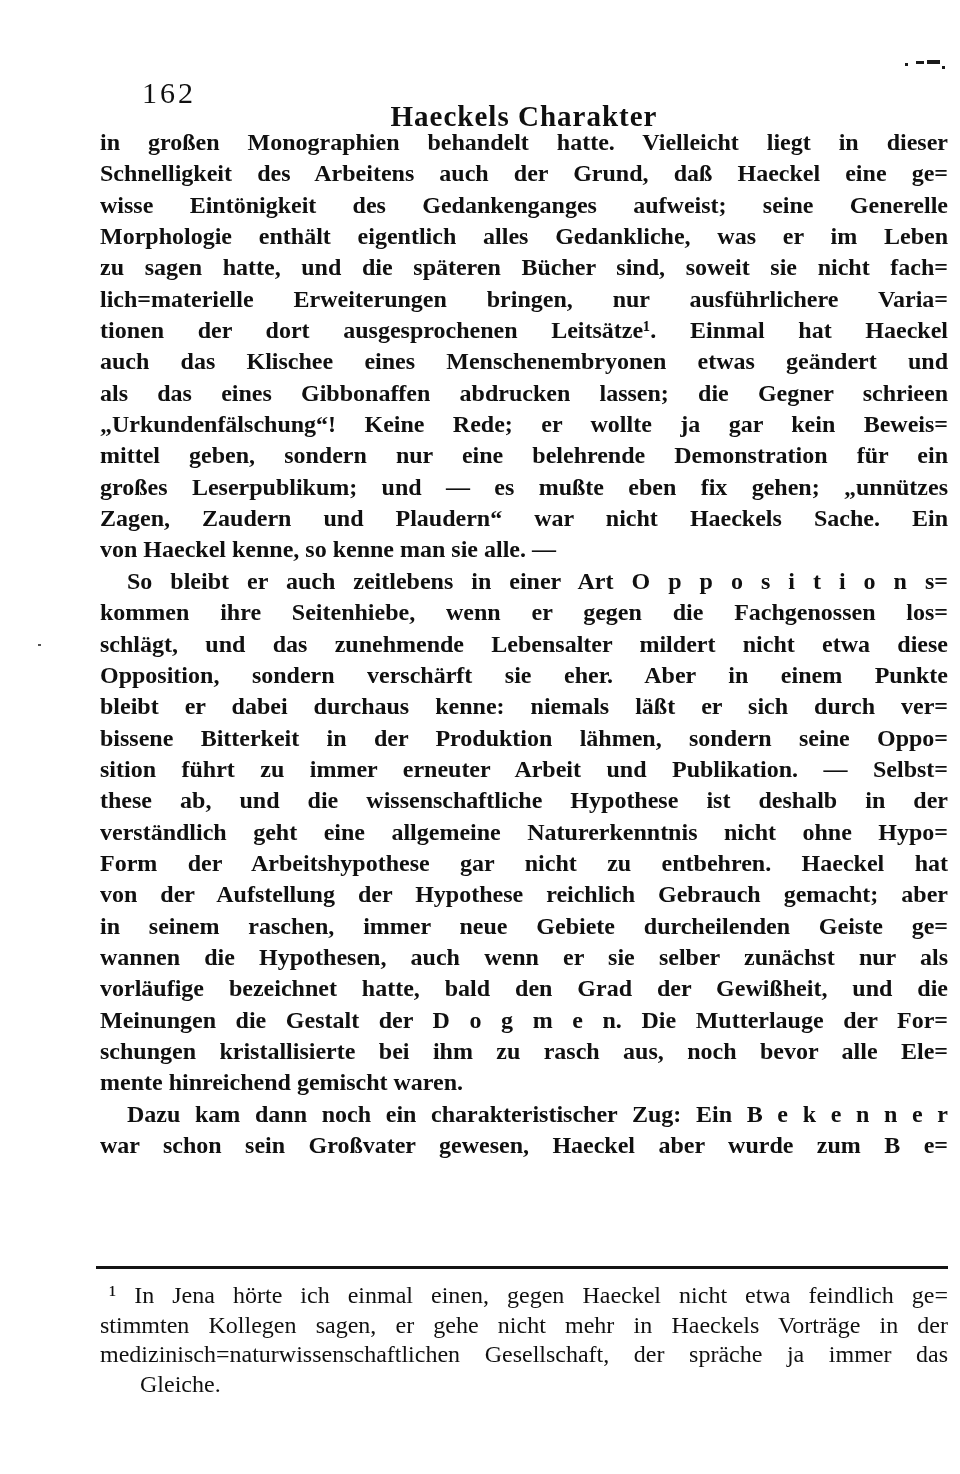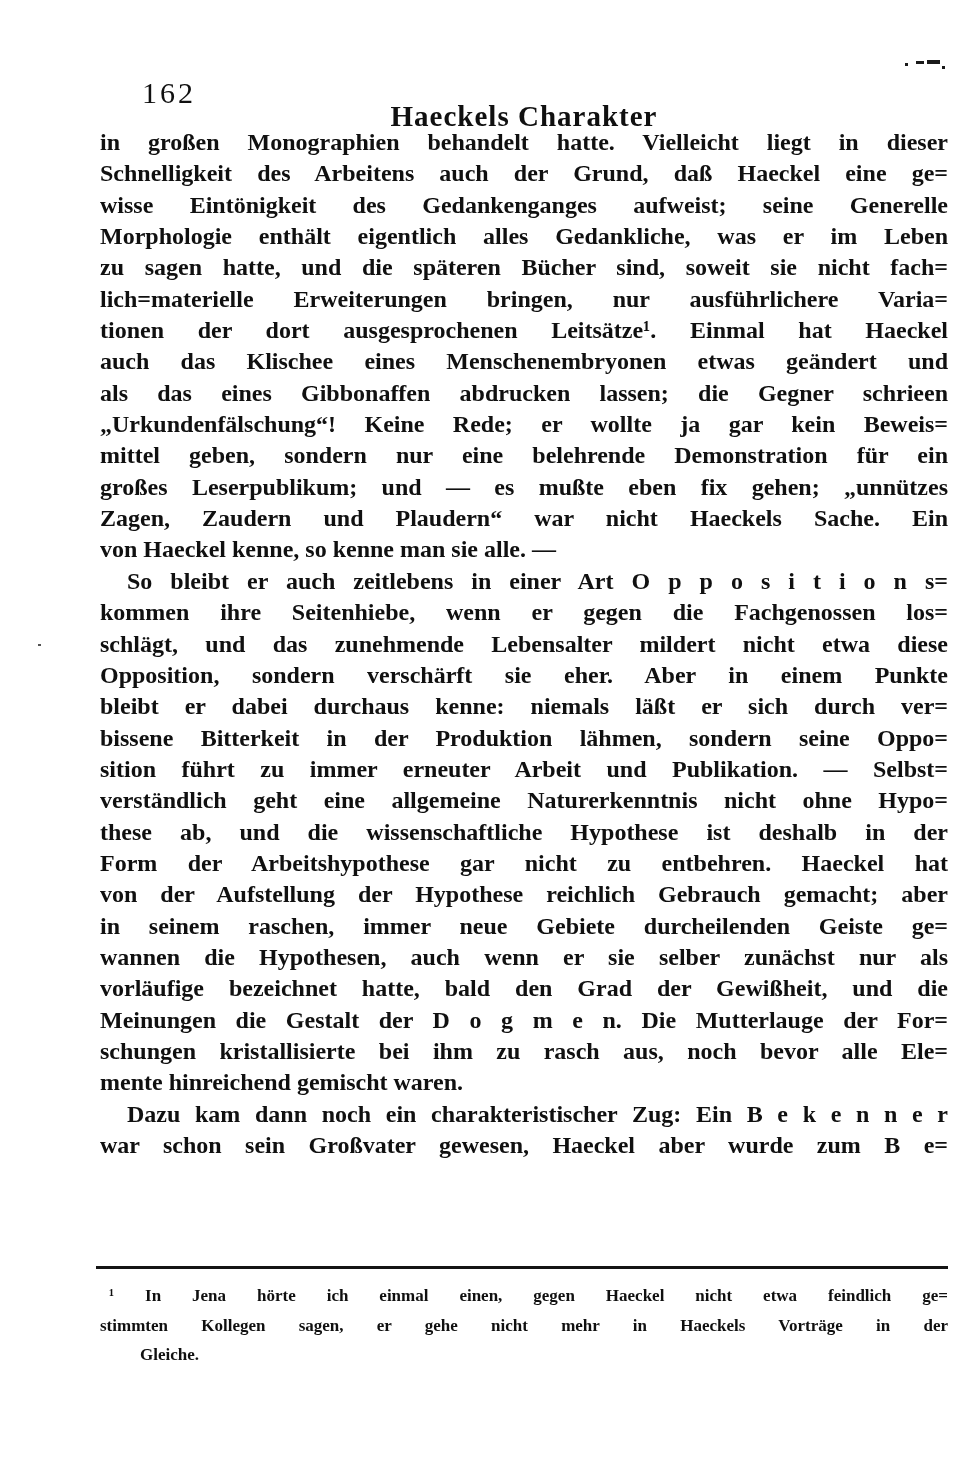--- a/index.html
+++ b/index.html
@@ -33,21 +33,21 @@
   .ln.ind{text-indent:27px;}
   .fnrule{
     position:absolute;left:96px;top:1266px;width:852px;height:3px;
     background:#141414;
   }
   .fnote{
     position:absolute;left:100px;top:1281px;width:848px;
   }
   .fl{
     height:29.5px;line-height:29.5px;
-    font-size:17px;font-weight:bold;
+    font-size:24px;font-weight:normal;
     text-align:justify;text-align-last:justify;
     overflow:hidden;white-space:nowrap;
   }
   .fl.end{text-align-last:left;margin-left:40px;}
   .fl.ind{text-indent:9px;}
   
   .mark{position:absolute;background:#1a1a1a;}
   .m1{left:905px;top:63px;width:3px;height:3px;}
   .m2{left:916px;top:61px;width:8px;height:3px;}
   .m3{left:927px;top:60px;width:13px;height:4px;}
@@ -83,35 +83,36 @@
     <div class="ln">großes Leserpublikum; und — es mußte eben fix gehen; „unnützes</div>
     <div class="ln">Zagen, Zaudern und Plaudern“ war nicht Haeckels Sache. Ein</div>
     <div class="ln end">von Haeckel kenne, so kenne man sie alle. —</div>
     <div class="ln ind">So bleibt er auch zeitlebens in einer Art O p p o s i t i o n s=</div>
     <div class="ln">kommen ihre Seitenhiebe, wenn er gegen die Fachgenossen los=</div>
     <div class="ln">schlägt, und das zunehmende Lebensalter mildert nicht etwa diese</div>
     <div class="ln">Opposition, sondern verschärft sie eher. Aber in einem Punkte</div>
     <div class="ln">bleibt er dabei durchaus kenne: niemals läßt er sich durch ver=</div>
     <div class="ln">bissene Bitterkeit in der Produktion lähmen, sondern seine Oppo=</div>
     <div class="ln">sition führt zu immer erneuter Arbeit und Publikation. — Selbst=</div>
+    <div class="ln">these ab, und die wissenschaftliche Hypothese ist deshalb in der</div>
     <div class="ln">verständlich geht eine allgemeine Naturerkenntnis nicht ohne Hypo=</div>
-    <div class="ln">these ab, und die wissenschaftliche Hypothese ist deshalb in der</div>
     <div class="ln">Form der Arbeitshypothese gar nicht zu entbehren. Haeckel hat</div>
     <div class="ln">von der Aufstellung der Hypothese reichlich Gebrauch gemacht; aber</div>
     <div class="ln">in seinem raschen, immer neue Gebiete durcheilenden Geiste ge=</div>
     <div class="ln">wannen die Hypothesen, auch wenn er sie selber zunächst nur als</div>
     <div class="ln">vorläufige bezeichnet hatte, bald den Grad der Gewißheit, und die</div>
     <div class="ln">Meinungen die Gestalt der D o g m e n. Die Mutterlauge der For=</div>
     <div class="ln">schungen kristallisierte bei ihm zu rasch aus, noch bevor alle Ele=</div>
     <div class="ln end">mente hinreichend gemischt waren.</div>
     <div class="ln ind">Dazu kam dann noch ein charakteristischer Zug: Ein B e k e n n e r</div>
     <div class="ln">war schon sein Großvater gewesen, Haeckel aber wurde zum B e=</div>
   </div>
 
   <div class="fnrule"></div>
 
   <div class="fnote">
     <div class="fl ind">¹ In Jena hörte ich einmal einen, gegen Haeckel nicht etwa feindlich ge=</div>
     <div class="fl">stimmten Kollegen sagen, er gehe nicht mehr in Haeckels Vorträge in der</div>
+    <div class="fl">medizinisch=naturwissenschaftlichen Gesellschaft, der spräche ja immer das</div>
     <div class="fl end">Gleiche.</div>
   </div>
 
 </div>
 
 </body></html>

